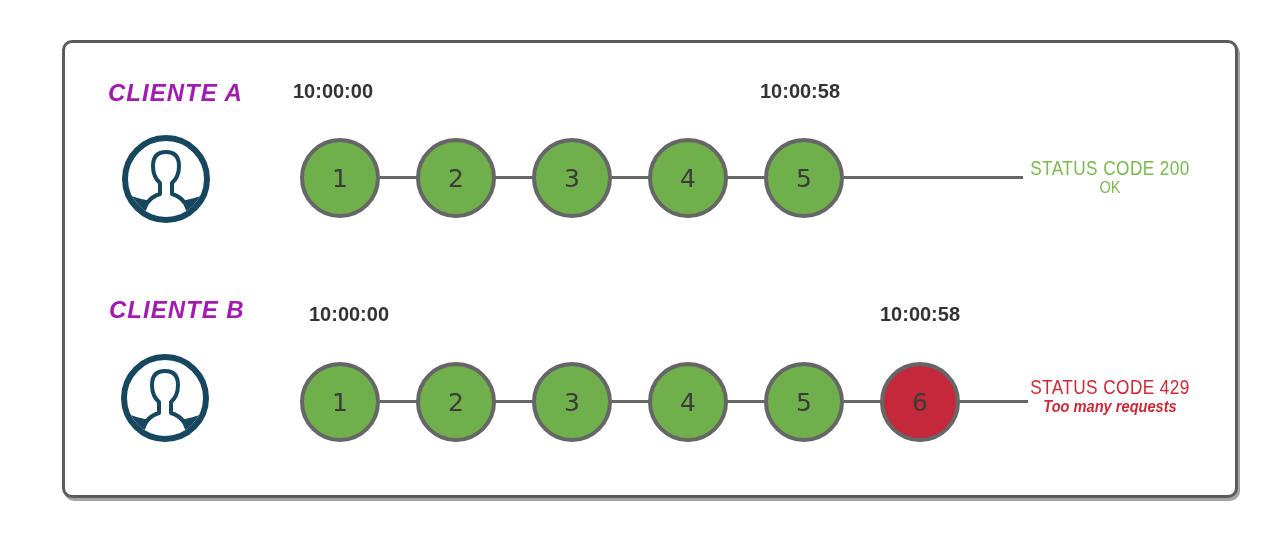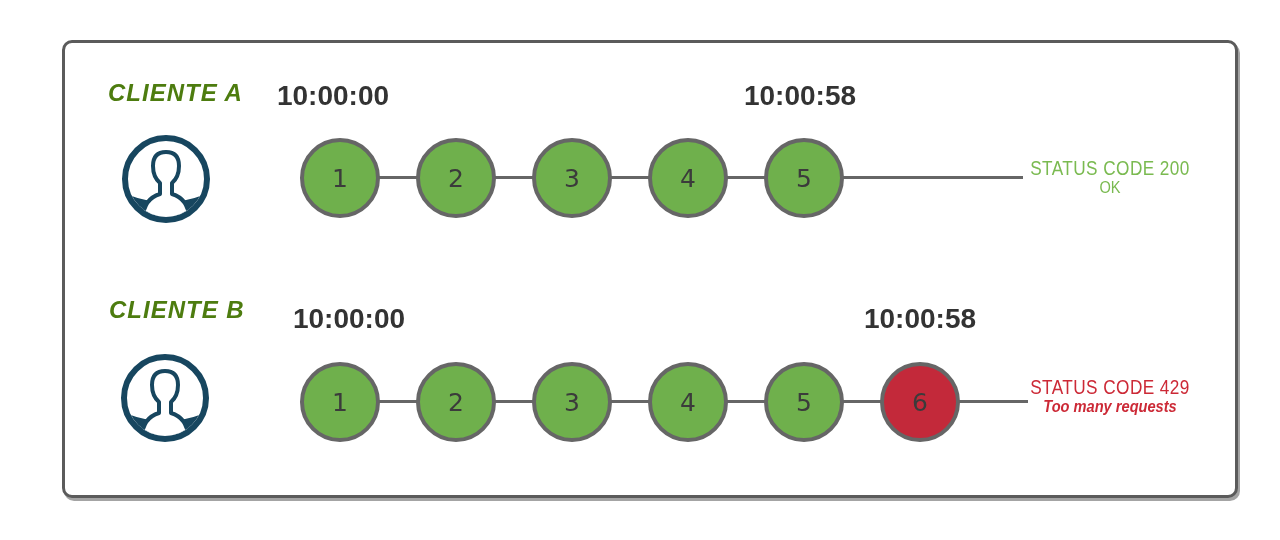--- a/index.html
+++ b/index.html
@@ -15,32 +15,32 @@
     left:62px;top:40px;width:1170px;height:452px;
     border:3px solid var(--frame-border,#5b5b5b);
     border-radius:10px;
     box-shadow:2px 3px 0 rgba(90,90,90,0.55);
     background:#ffffff;
   }
   .client-label{
     position:absolute;
     font-size:24px;font-weight:700;font-style:italic;
     letter-spacing:1px;
-    color:#4d7c0f;
+    color:#a21caf;
     white-space:nowrap;
   }
   .avatar{
     position:absolute;
     width:100px;height:100px;
     color:var(--avatar-blue,#17465f);
   }
   .timestamp{
     position:absolute;
     width:160px;text-align:center;
-    font-size:28px;font-weight:700;
+    font-size:20px;font-weight:700;
     color:var(--timestamp-text,#333333);
     white-space:nowrap;
   }
   .track{
     position:absolute;height:3px;
     background:var(--connector-gray,#666666);
   }
   .node{
     position:absolute;
     width:80px;height:80px;

